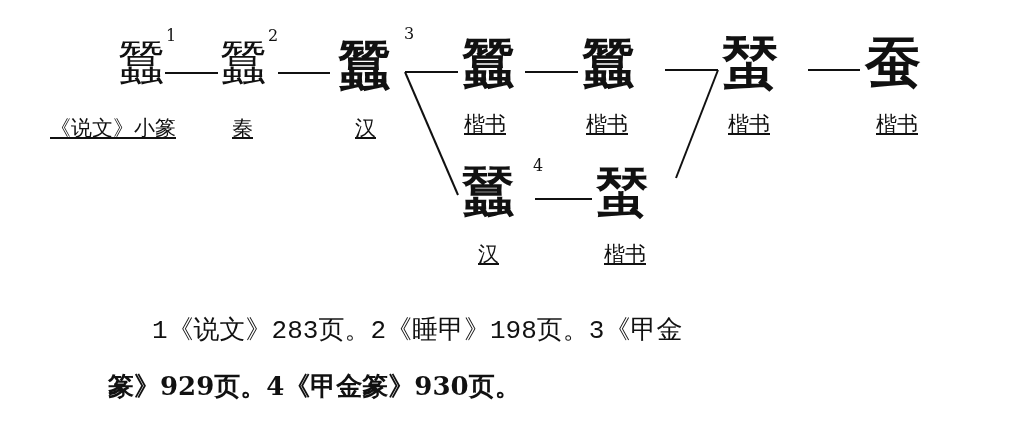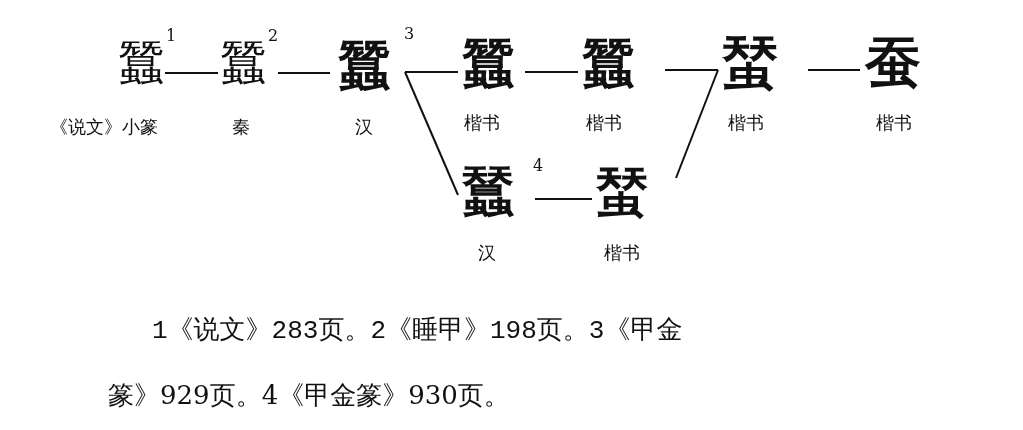--- a/index.html
+++ b/index.html
@@ -2,21 +2,21 @@
 <html><head>
 <meta charset="utf-8">
 <style>
   html, body { margin: 0; padding: 0; background: #ffffff; }
   body { width: 1023px; height: 430px; position: relative; overflow: hidden;
          font-family: "DejaVu Serif", "Liberation Serif", serif; color: #111; }
   .glyph { position: absolute; font-size: 52px; line-height: 1; font-weight: bold;
            font-family: "DejaVu Serif", "Liberation Serif", serif; }
   .glyph.seal { font-weight: normal; font-size: 46px; letter-spacing: -2px; }
   .sup { position: absolute; font-size: 16px; line-height: 1; }
-  .label { position: absolute; font-size: 18px; line-height: 1; white-space: nowrap; }
+  .label { position: absolute; font-size: 21px; line-height: 1; white-space: nowrap; text-decoration: underline; }
   .note { position: absolute; font-size: 26px; line-height: 1; white-space: nowrap;
           font-family: "DejaVu Serif", "Liberation Serif", serif; }
   svg.lines { position: absolute; left: 0; top: 0; }
 </style>
 </head>
 <body>
 
 <svg class="lines" width="1023" height="430">
   <g stroke="#111" stroke-width="2" fill="none">
     <line x1="165" y1="73" x2="218" y2="73"></line>
@@ -56,13 +56,13 @@
 <div class="label" style="left:876px; top:114px;">楷书</div>
 
 <div class="glyph" style="left:462px; top:166px;">蠺</div>
 <div class="sup" style="left:533px; top:158px;">4</div>
 <div class="label" style="left:478px; top:244px;">汉</div>
 
 <div class="glyph" style="left:596px; top:166px;">蝅</div>
 <div class="label" style="left:604px; top:244px;">楷书</div>
 
 <div class="note" style="left:152px; top:318px;font-family:Liberation Mono, monospace;">1《说文》283页。2《睡甲》198页。3《甲金</div>
-<div class="note" style="left:108px; top:382px;">篆》929页。4《甲金篆》930页。</div>
+<div class="note" style="left:108px; top:373px;font-weight:bold;">篆》929页。4《甲金篆》930页。</div>
 
 </body></html>

